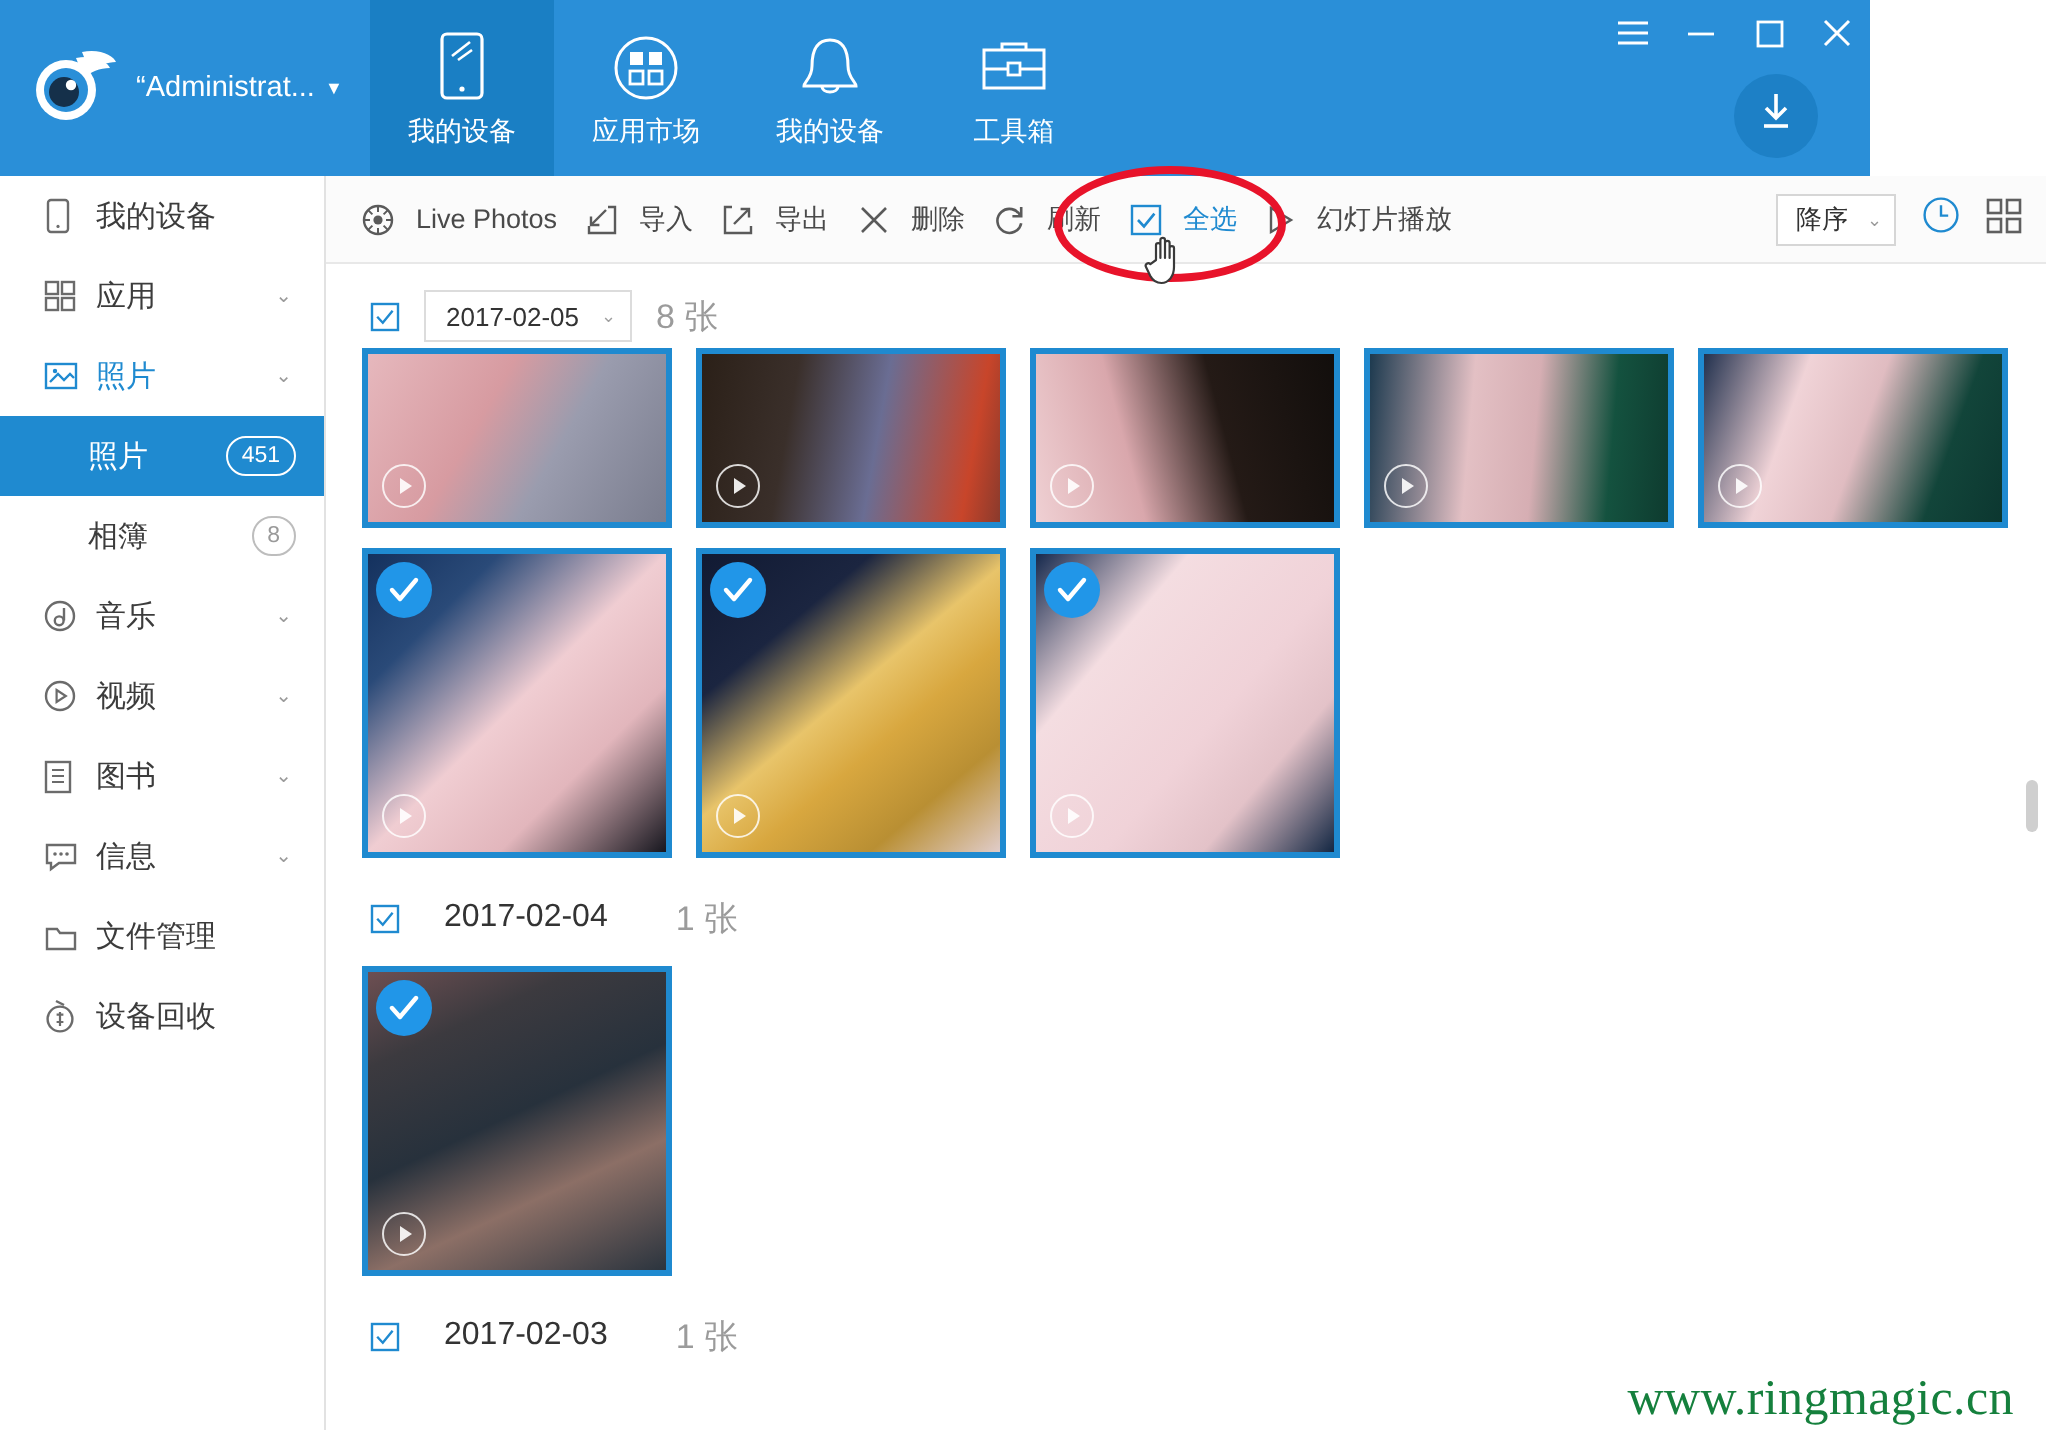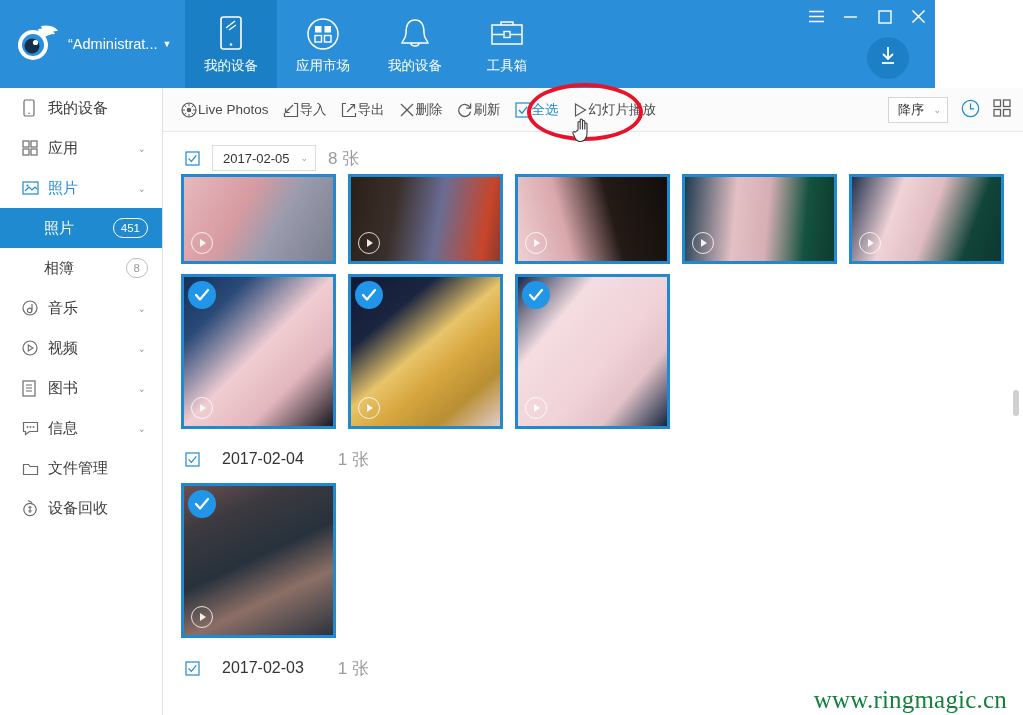--- a/index.html
+++ b/index.html
@@ -89,21 +89,21 @@
   }
   .sub-item.selected .badge { border-color: #ffffff; color: #ffffff; }
 
   
   .toolbar {
     position: absolute; left: 163px; top: 88px; width: 860px; height: 44px;
     background: #fbfbfb; border-bottom: 1px solid #e8e8e8;
     display: flex; align-items: center;
   }
   .tb-item {
-    display: flex; align-items: center; gap: 1px;
+    display: flex; align-items: center; gap: 11px;
     margin-left: 14px; font-size: 13.5px; color: #4a4a4a; cursor: pointer;
     white-space: nowrap;
   }
   .tb-item:first-child { margin-left: 18px; }
   .tb-item .ticon { display: flex; align-items: center; color: #5a5a5a; }
   .tb-item.link { color: #1f8ad0; }
   .tb-right {
     position: absolute; right: 12px; top: 0; height: 44px;
     display: flex; align-items: center; gap: 13px;
   }

